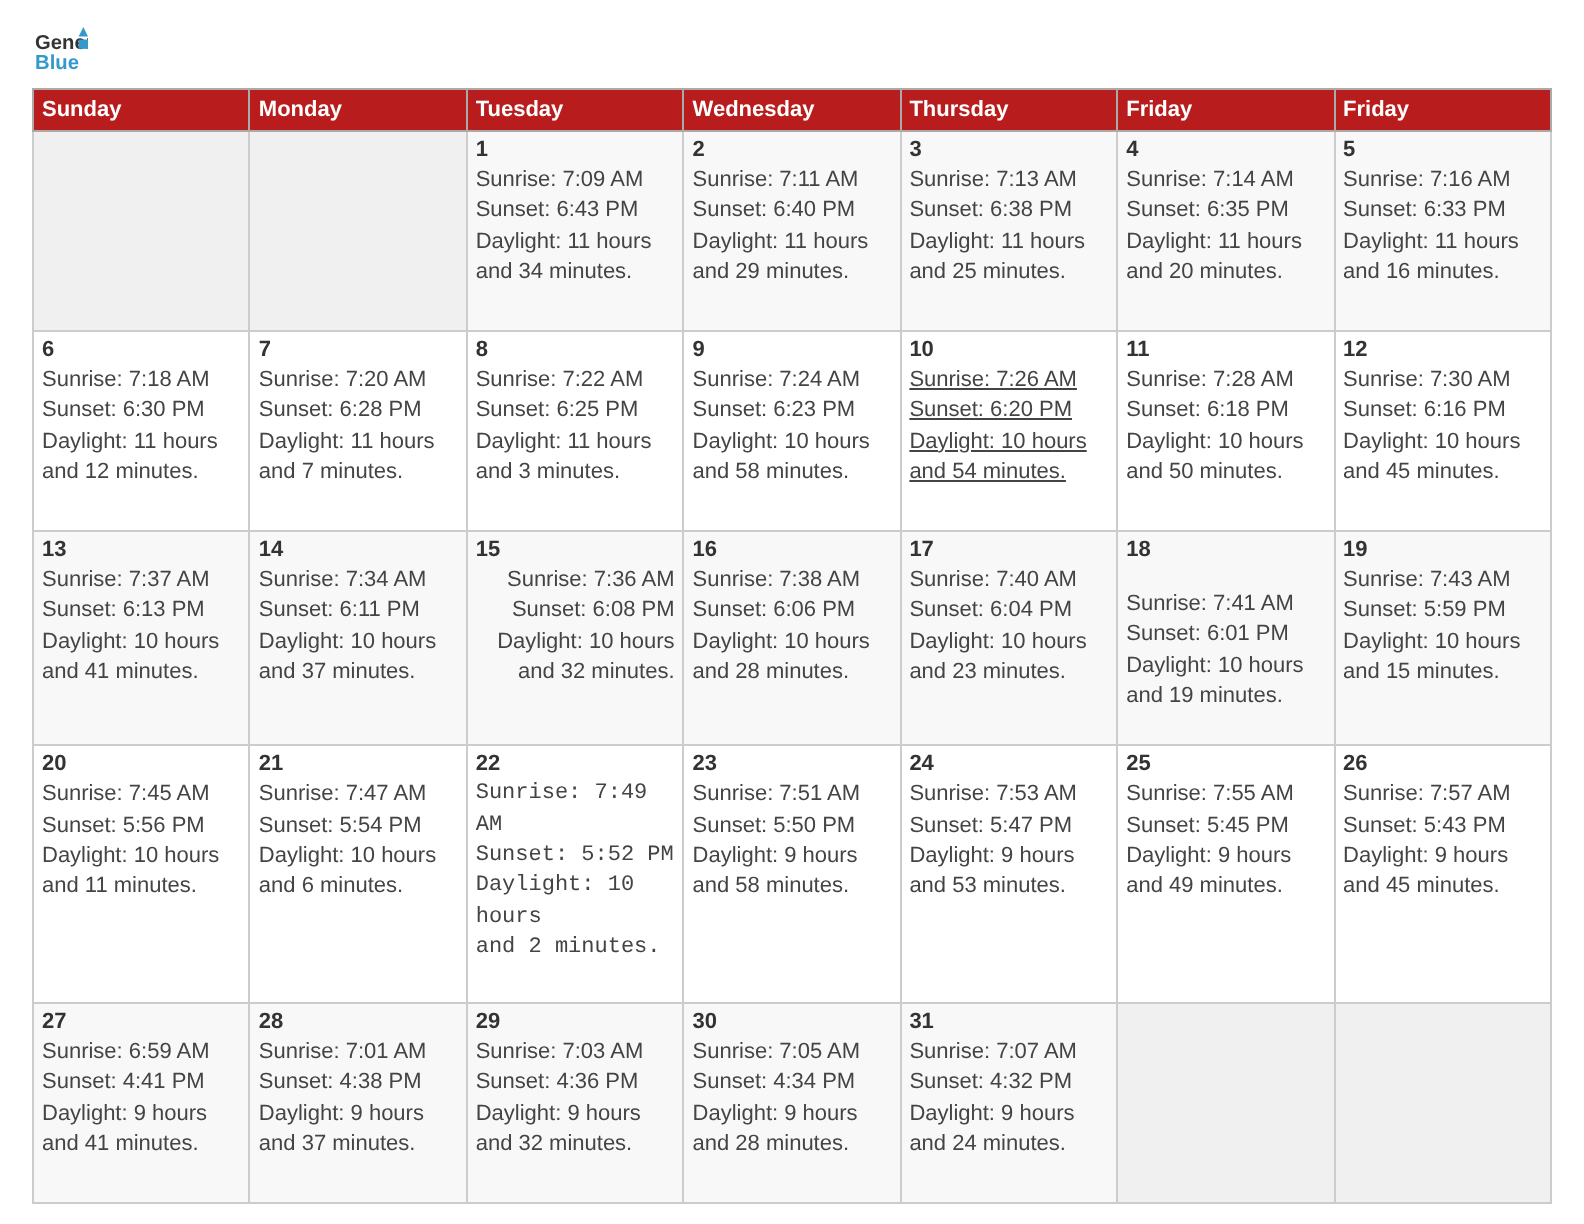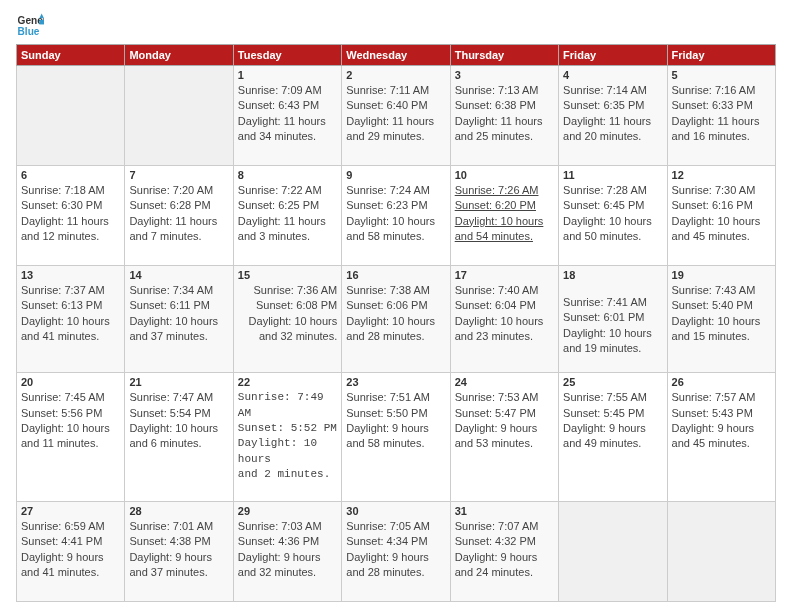--- a/index.html
+++ b/index.html
@@ -199,21 +199,21 @@
           <td>
             <span class="day-number">10</span>
             <div class="day-info" style="white-space: pre-line; text-decoration: underline;">Sunrise: 7:26 AM
 Sunset: 6:20 PM
 Daylight: 10 hours
 and 54 minutes.</div>
           </td>
           <td>
             <span class="day-number">11</span>
             <div class="day-info" style="white-space: pre-line;">Sunrise: 7:28 AM
-Sunset: 6:45 PM
+Sunset: 6:18 PM
 Daylight: 10 hours
 and 50 minutes.</div>
           </td>
           <td>
             <span class="day-number">12</span>
             <div class="day-info" style="white-space: pre-line;">Sunrise: 7:30 AM
 Sunset: 6:16 PM
 Daylight: 10 hours
 and 45 minutes.</div>
           </td>
@@ -257,21 +257,21 @@
           <td>
             <span class="day-number">18</span>
             <div class="day-info" style="white-space: pre-line; margin-top: 14px;">Sunrise: 7:41 AM
 Sunset: 6:01 PM
 Daylight: 10 hours
 and 19 minutes.</div>
           </td>
           <td>
             <span class="day-number">19</span>
             <div class="day-info" style="white-space: pre-line;">Sunrise: 7:43 AM
-Sunset: 5:40 PM
+Sunset: 5:59 PM
 Daylight: 10 hours
 and 15 minutes.</div>
           </td>
         </tr>
         <tr>
           <td>
             <span class="day-number">20</span>
             <div class="day-info" style="white-space: pre-line;">Sunrise: 7:45 AM
 Sunset: 5:56 PM
 Daylight: 10 hours

